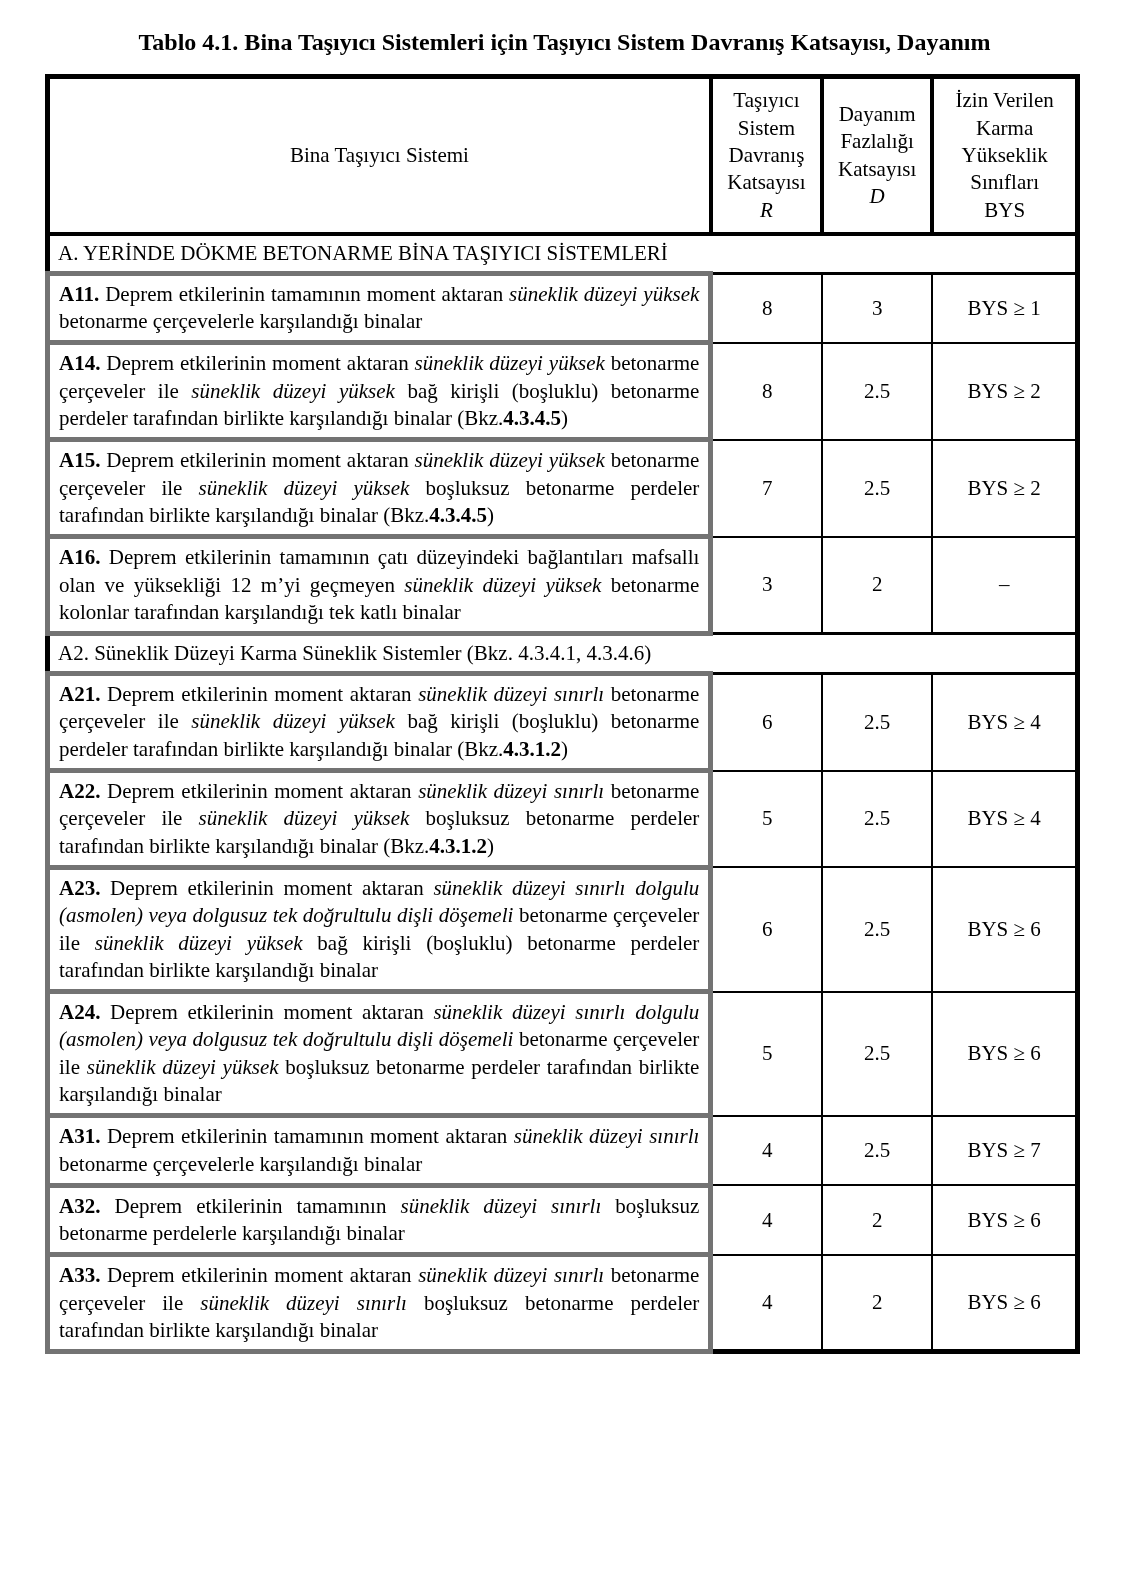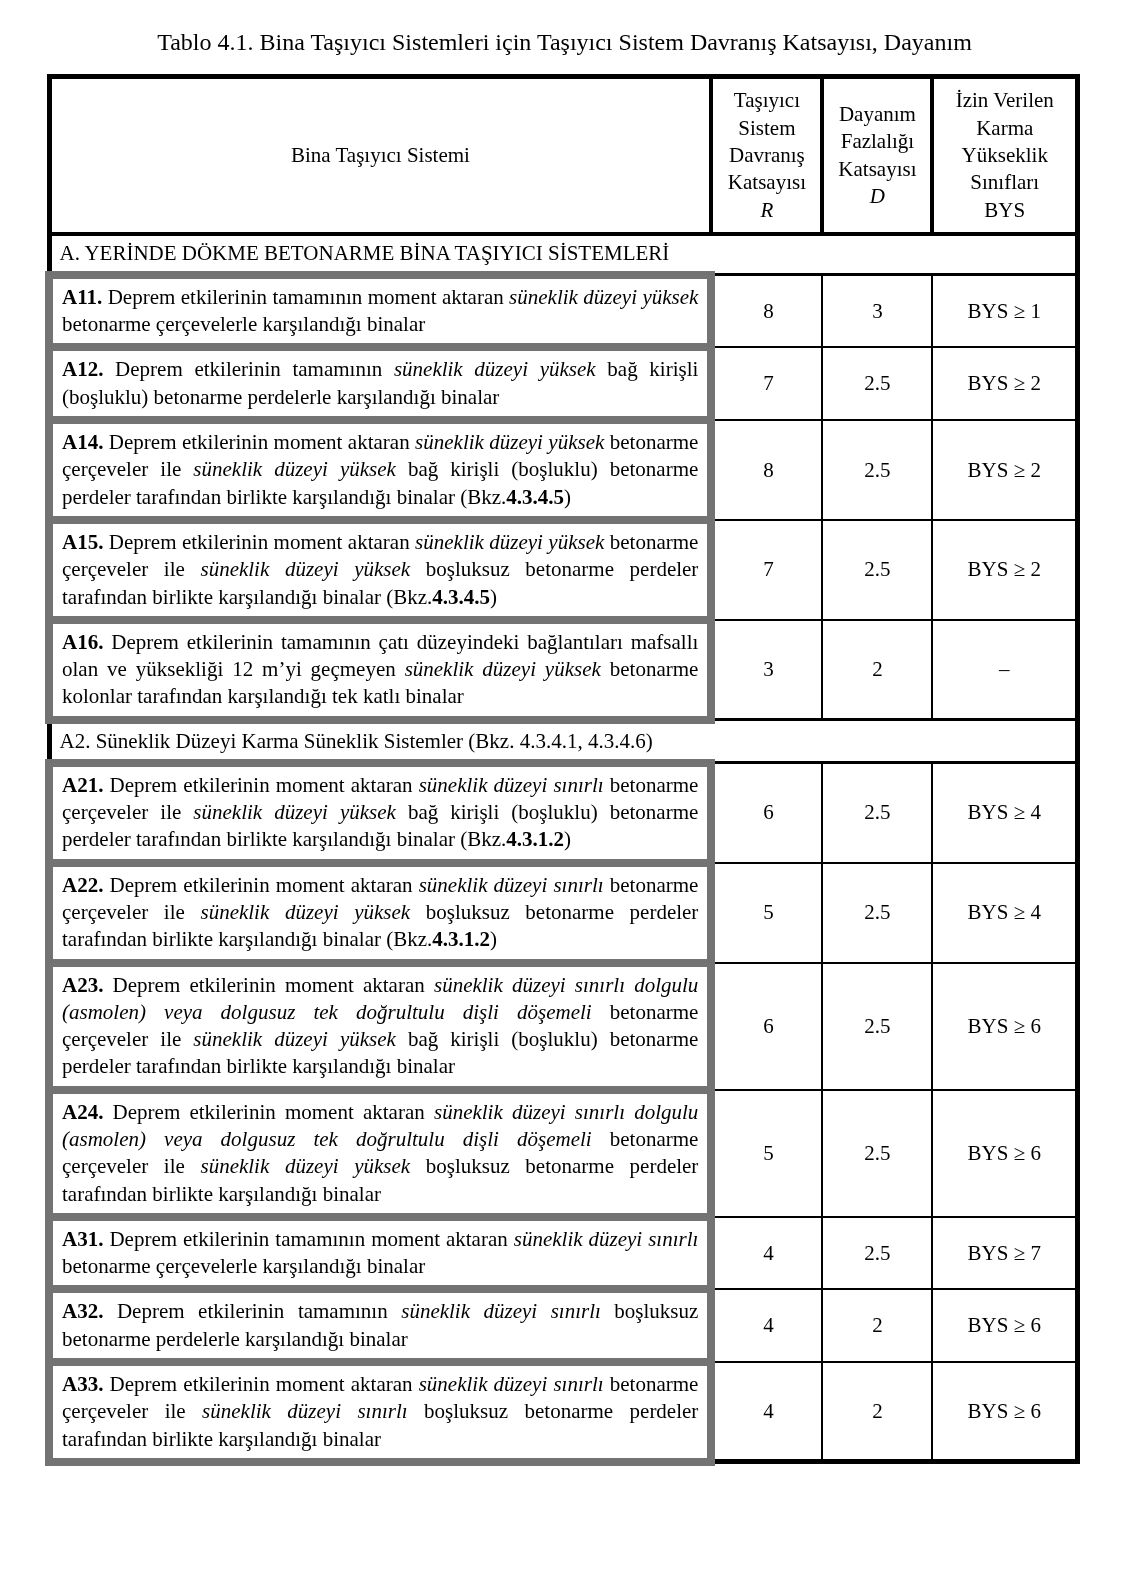--- a/index.html
+++ b/index.html
@@ -12,21 +12,21 @@
   .page {
     width: 1129px;
     height: 1586px;
     background: #ffffff;
     box-sizing: border-box;
     padding-top: 26px;
     overflow: hidden;
   }
   .title {
     font-size: 24px;
-    font-weight: normal;
+    font-weight: bold;
     text-align: center;
     line-height: 1.35;
     margin: 0 60px 16px 60px;
   }
   table.main {
     border-collapse: collapse;
     table-layout: fixed;
     width: 1035px;
     margin-left: 45px;
     border: 5px solid #000000;
@@ -54,21 +54,21 @@
     border-top: 3px solid #000000;
     border-bottom: 3px solid #000000;
     border-left: 2px solid #000000;
     border-right: 2px solid #000000;
     font-weight: normal;
     font-size: 21px;
     padding: 5px 8px;
     text-align: left;
   }
   td.desc-cell {
-    border: 8px solid #737373;
+    border: 5px solid #737373;
     font-size: 21px;
     line-height: 1.3;
     padding: 5px 9px;
     text-align: justify;
     vertical-align: middle;
   }
   td.desc-cell b { font-weight: bold; }
   td.desc-cell i { font-style: italic; }
   td.num-cell {
     border: 2px solid #000000;
@@ -116,26 +116,20 @@
     </thead>
     <tbody>
         <tr>
           <td colspan="4" class="section-cell">A. YERİNDE DÖKME BETONARME BİNA TAŞIYICI SİSTEMLERİ</td>
         </tr>
         <tr>
           <td class="desc-cell"><b>A11.</b><span> Deprem etkilerinin tamamının moment aktaran </span><i>süneklik düzeyi yüksek</i><span> betonarme çerçevelerle karşılandığı binalar</span></td>
           <td class="num-cell">8</td>
           <td class="num-cell">3</td>
           <td class="num-cell">BYS ≥ 1</td>
-        </tr>
-        <tr>
-          <td class="desc-cell"><b>A12.</b><span> Deprem etkilerinin tamamının </span><i>süneklik düzeyi yüksek</i><span> bağ kirişli (boşluklu) betonarme perdelerle karşılandığı binalar</span></td>
-          <td class="num-cell">7</td>
-          <td class="num-cell">2.5</td>
-          <td class="num-cell">BYS ≥ 2</td>
         </tr>
         <tr>
           <td class="desc-cell"><b>A14.</b><span> Deprem etkilerinin moment aktaran </span><i>süneklik düzeyi yüksek</i><span> betonarme çerçeveler ile </span><i>süneklik düzeyi yüksek</i><span> bağ kirişli (boşluklu) betonarme perdeler tarafından birlikte karşılandığı binalar (Bkz.</span><b>4.3.4.5</b><span>)</span></td>
           <td class="num-cell">8</td>
           <td class="num-cell">2.5</td>
           <td class="num-cell">BYS ≥ 2</td>
         </tr>
         <tr>
           <td class="desc-cell"><b>A15.</b><span> Deprem etkilerinin moment aktaran </span><i>süneklik düzeyi yüksek</i><span> betonarme çerçeveler ile </span><i>süneklik düzeyi yüksek</i><span> boşluksuz betonarme perdeler tarafından birlikte karşılandığı binalar (Bkz.</span><b>4.3.4.5</b><span>)</span></td>
           <td class="num-cell">7</td>

